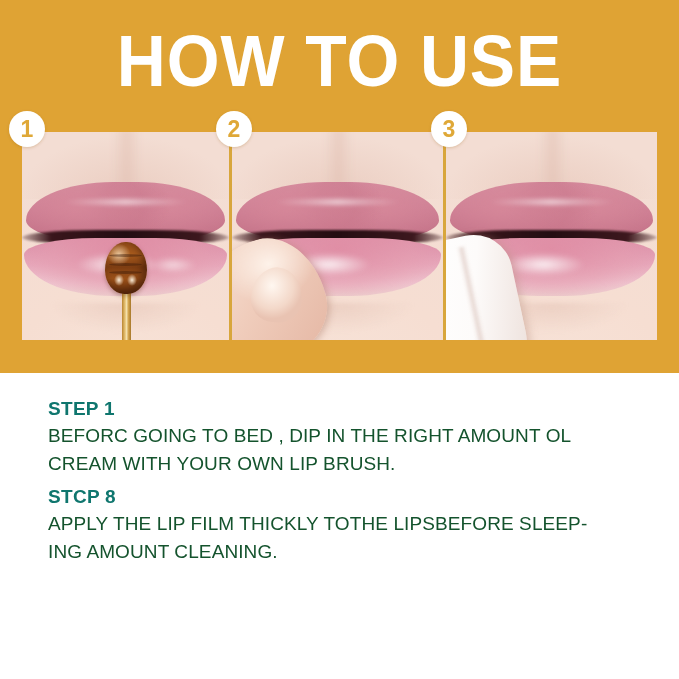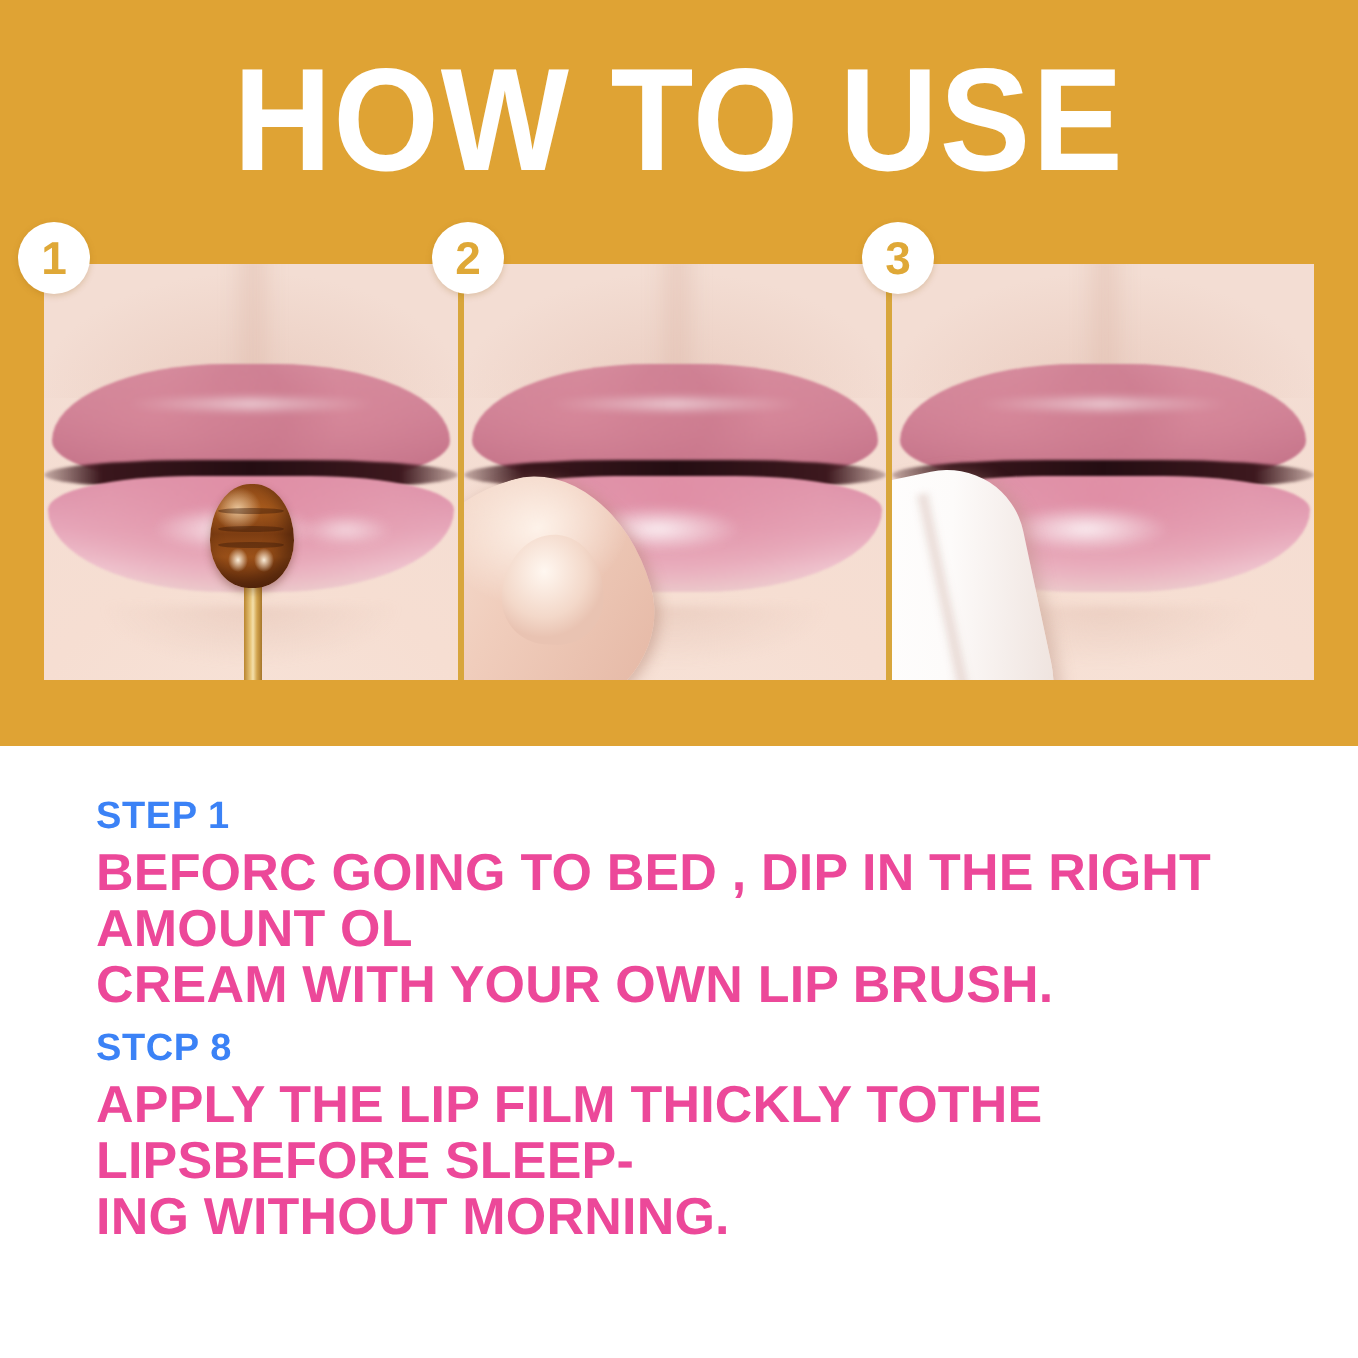--- a/index.html
+++ b/index.html
@@ -290,32 +290,32 @@
 
   
   .instructions {
     position: absolute;
     left: 48px;
     top: 396px;
     width: 600px;
   }
   .step-block { margin-bottom: 6px; }
   .step-heading {
-    color: #3b82f6;
+    color: #0f766e;
     font-family: "Liberation Sans", sans-serif;
     font-weight: bold;
     font-size: 19px;
     line-height: 26px;
     letter-spacing: 0.3px;
   }
   .step-body {
-    color: #ec4899;
+    color: #14532d;
     font-family: "Liberation Sans", sans-serif;
-    font-weight: bold;
-    font-size: 26px;
+    font-weight: normal;
+    font-size: 19px;
     line-height: 28px;
     letter-spacing: 0.1px;
     white-space: pre-line;
   }
 </style>
 </head>
 <body>
 
 <div id="page">
 
@@ -396,19 +396,19 @@
 
     <div class="step-block">
       <div class="step-heading">STEP 1</div>
       <div class="step-body">BEFORC GOING TO BED , DIP IN THE RIGHT AMOUNT OL
 CREAM WITH YOUR OWN LIP BRUSH.</div>
     </div>
 
     <div class="step-block">
       <div class="step-heading">STCP 8</div>
       <div class="step-body">APPLY THE LIP FILM THICKLY TOTHE LIPSBEFORE SLEEP-
-ING WITHOUT MORNING.</div>
+ING AMOUNT CLEANING.</div>
     </div>
 
 
   </div>
 
 </div>
 
 </body></html>

